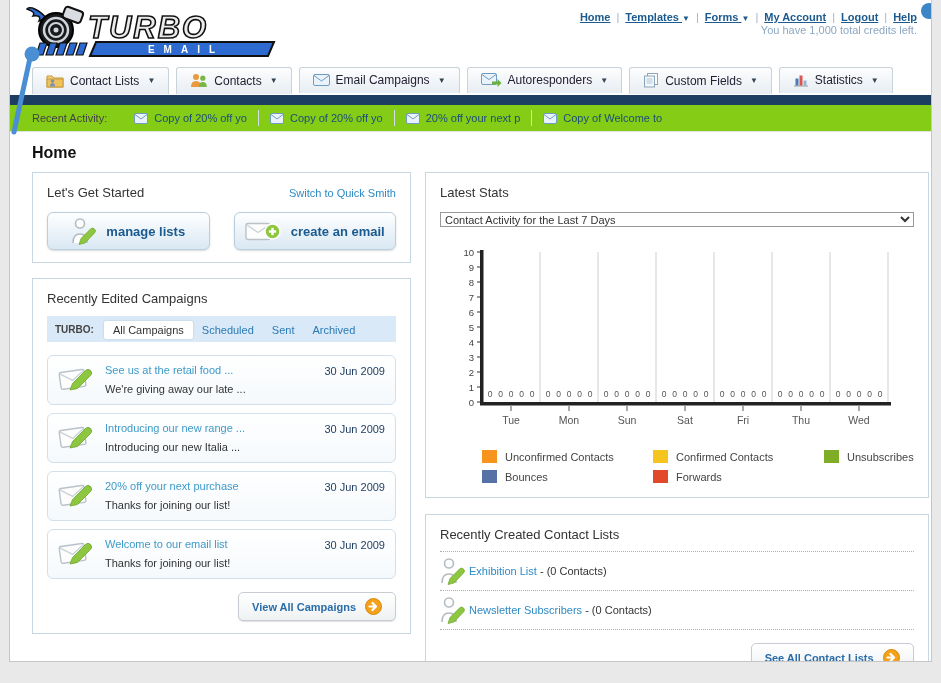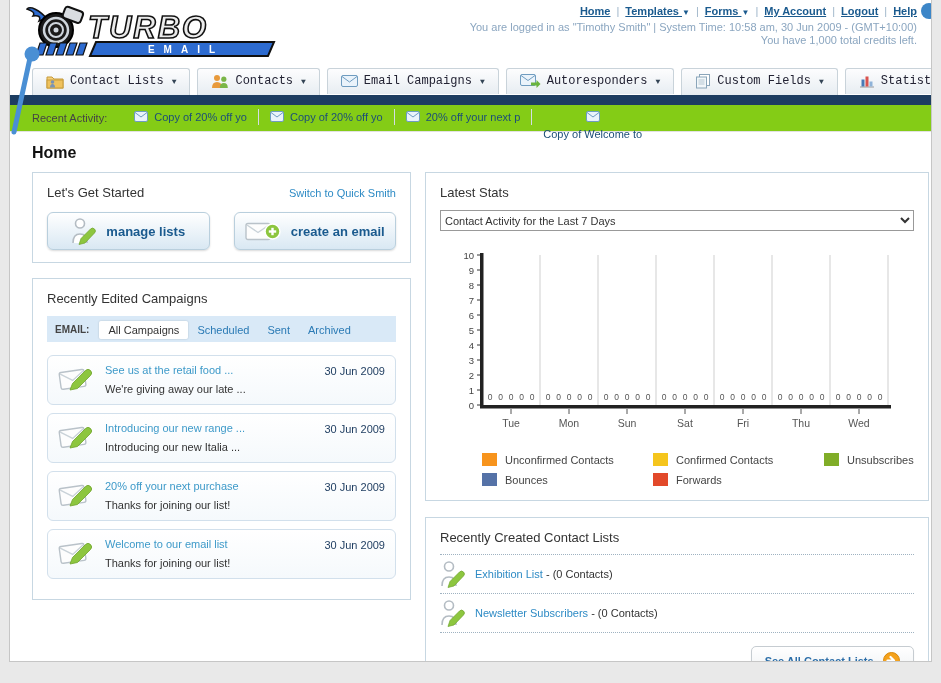--- a/index.html
+++ b/index.html
@@ -10,41 +10,41 @@
   }
   .page {
     position:relative; margin:0 9px; width:923px; height:662px;
     background:#fff; border:1px solid #c6c6c6; border-top:none; overflow:hidden;
   }
   
   .header { position:relative; height:58px; }
   .logo { position:absolute; left:16px; top:3px; cursor:pointer; }
   .callout { position:absolute; left:0; top:40px; pointer-events:none; z-index:6; }
   .corner-dot { position:absolute; right:-6px; top:3px; width:16px; height:16px; border-radius:50%; background:#3c86c8; }
-  .header-right { position:absolute; right:14px; top:5px; text-align:right; }
+  .header-right { position:absolute; right:14px; top:11px; text-align:right; }
   .toplinks { font-size:11px; }
   .toplinks a { color:#1a5a8e; font-weight:bold; text-decoration:underline; cursor:pointer; }
   .toplinks .dd { font-size:8px; text-decoration:none; display:inline-block; }
   .toplinks .sep { color:#9db4c8; margin:0 6px; font-weight:normal; }
   .login-line { color:#8ba6c0; font-size:11px; margin-top:4px; }
   .credits-line { color:#8ba6c0; font-size:11px; margin-top:1px; }
   
-  .tabbar { display:flex; gap:7px; align-items:center; padding-left:22px; margin-top:9px; height:28px;font-family:Liberation Mono, monospace; }
+  .tabbar { display:flex; gap:7px; align-items:flex-start; padding-left:22px; margin-top:9px; height:28px; }
   .tab {
     display:flex; align-items:center; gap:6px; padding:5px 13px 6px;
     border:1px solid #c9d3da; border-bottom:none; border-radius:3px 3px 0 0;
     background:linear-gradient(#fdfdfe,#e7edf2); font-size:12px; color:#223; cursor:pointer; white-space:nowrap;
   }
   .tab .caret { font-size:8px; color:#345; margin-left:2px; }
   .navybar { height:10px; background:#1d3d61; }
   
   .activity-bar { display:flex; align-items:center; height:27px; padding-left:22px; border-bottom:1px solid #e2e2e2; font-size:11px; color:#333; background:#84cc16; }
   .act-label { margin-right:16px; color:#444; }
   .act-item { display:inline-flex; align-items:center; gap:6px; padding:0 11px; cursor:pointer; border-right:1px solid #d4dde4; height:16px; }
-  .act-item:last-child { border-right:none;flex-direction:column; }
+  .act-item:last-child { border-right:none; }
   .act-text { color:#1c4e77; }
   
   .content { padding:6px 22px 0; }
   h1 { font-size:16px; margin:6px 0 10px; color:#111; font-weight:bold; }
   .columns { display:flex; gap:14px; align-items:flex-start; }
   .left-col { width:379px; flex:none; display:flex; flex-direction:column; gap:15px; }
   .right-col { flex:1; display:flex; flex-direction:column; gap:16px; }
   .panel { border:1px solid #c7d7e2; background:#fff; padding:12px 14px; }
   .panel-head { display:flex; justify-content:space-between; align-items:center; margin-bottom:12px; }
   .panel-title { font-size:13px; color:#333; }
@@ -71,28 +71,28 @@
   .camp-title { display:block; color:#3e9ac9; font-size:11px; text-decoration:none; margin-bottom:3px; cursor:pointer; }
   .camp-sub { font-size:11px; color:#333; }
   .camp-date { font-size:11px; color:#1b3a5e; margin-top:2px; white-space:nowrap; }
   .panel-actions { text-align:right; margin-top:13px; }
   .action-btn {
     display:inline-flex; align-items:center; gap:9px; border:1px solid #c6ccd1; border-radius:5px;
     background:linear-gradient(#ffffff,#eef1f3); padding:5px 13px; font-size:11px; font-weight:bold;
     color:#2a6da8; cursor:pointer; box-shadow:0 1px 1px rgba(0,0,0,.12); font-family:inherit;
   }
   
-  .stats-select { width:100%; height:21px; font-size:11px; color:#333; border:1px solid #999; background:#fff; font-family:inherit; }
+  .stats-select { width:100%; height:15px; font-size:11px; color:#333; border:1px solid #999; background:#fff; font-family:inherit; }
   .chart-wrap { margin:16px 0 0 12px; }
   .legend { display:grid; grid-template-columns:155px 155px auto; gap:7px 16px; margin:4px 0 2px 42px; font-size:11px; color:#444; }
   .leg-item { display:flex; align-items:center; gap:8px; }
   .leg-swatch { width:15px; height:13px; flex:none; }
   
   .cl-rows { border-bottom:1px dotted #9fb2c1; }
-  .cl-row { display:flex; align-items:center; gap:10px; padding:5px 0; border-top:1px dotted #9fb2c1; font-size:11px; cursor:pointer; }
+  .cl-row { display:flex; align-items:center; gap:4px; padding:5px 0; border-top:1px dotted #9fb2c1; font-size:11px; cursor:pointer; }
   .cl-link { color:#2e8bc5; text-decoration:none; cursor:pointer; }
   .cl-suffix { color:#333; }
 </style>
 </head>
 <body>
 
 <div class="page">
 
   <div class="header">
     <div class="logo">
@@ -114,21 +114,20 @@
         <path d="M70,39 L248,39 L242,53 L64,53 Z" fill="#2d6bd0" stroke="#111" stroke-width="2"></path>
         <text x="160" y="50" font-size="10" font-weight="bold" letter-spacing="9" fill="#fff" text-anchor="middle">EMAIL</text>
       </svg>
     </div>
     <svg class="callout" width="40" height="98">
       <line x1="20" y1="18" x2="4" y2="92" stroke="#4a8fd4" stroke-width="5" stroke-linecap="round"></line>
       <circle cx="22" cy="14" r="7.5" fill="#4a8fd4"></circle>
     </svg>
     <div class="header-right">
       <div class="toplinks" id="top-nav"><a>Home</a><span class="sep">|</span><a>Templates <span class="dd">▼</span></a><span class="sep">|</span><a>Forms <span class="dd">▼</span></a><span class="sep">|</span><a>My Account</a><span class="sep">|</span><a>Logout</a><span class="sep">|</span><a>Help</a></div>
-      <div class="login-line">You are logged in as "Timothy Smith" | System Time: 10:58 am, 30 Jun 2009 - (GMT+10:00)</div>
       <div class="credits-line">You have 1,000 total credits left.</div>
     </div>
     <div class="corner-dot"></div>
   </div>
 
   <div class="tabbar" id="tabbar">
       <div class="tab">
         <span class="ic">
           <svg width="18" height="15" viewBox="0 0 18 15">
             <path d="M1,3 h5 l2,2 h9 v9 h-16 z" fill="#f3cf7a" stroke="#c79b3b"></path>
@@ -268,21 +267,21 @@
                   </svg>
                 </span>
                 <span>create an email</span>
               </button>
             </div>
         </div>
 
         <div class="panel">
           <div class="panel-title">Recently Edited Campaigns</div>
           <div class="show-bar">
-            <span class="show-label">EMAIL:</span>
+            <span class="show-label">TURBO:</span>
             <span id="show-tabs"><span class="show-tab active">All Campaigns</span><span class="show-tab">Scheduled</span><span class="show-tab">Sent</span><span class="show-tab">Archived</span></span>
           </div>
           <div id="campaign-list">
               <div class="camp-card">
                 <span class="ic">
                   <svg width="37" height="31" viewBox="0 0 37 31">
                     <g transform="rotate(-8 14 16)">
                       <rect x="2" y="8" width="25" height="17" rx="2" fill="#fdfdfd" stroke="#b9c2c9" stroke-width="1.4"></rect>
                       <path d="M3,9.5 L14.5,17.5 L26,9.5" fill="none" stroke="#c9d2d8" stroke-width="1.4"></path>
                     </g>
@@ -337,20 +336,31 @@
                     <path d="M12,27 L14.5,20.5 L27.5,7.5 q2.5,-2.5 5,0 q2.5,2.5 0,5 L19.5,25.5 Z" fill="#8dc63f" stroke="#6fa32b" stroke-width="0.8"></path>
                   </svg>
                 </span>
     <span class="camp-text">
       <a class="camp-title">Welcome to our email list</a>
       <span class="camp-sub">Thanks for joining our list!</span>
     </span>
     <span class="camp-date">30 Jun 2009</span>
   </div>
             </div>
+          <div class="panel-actions">
+            <button class="action-btn">
+              <span>View All Campaigns</span>
+              <span class="ic" id="arrow1">
+                  <svg width="17" height="17" viewBox="0 0 17 17">
+                    <circle cx="8.5" cy="8.5" r="8" fill="#f5a21b" stroke="#d8880a"></circle>
+                    <path d="M4.5,8.5 h5.5 M7.5,5 l3.5,3.5 L7.5,12" stroke="#fff" stroke-width="2.2" fill="none" stroke-linecap="round" stroke-linejoin="round"></path>
+                  </svg>
+                </span>
+            </button>
+          </div>
         </div>
       </div>
 
       <div class="right-col">
         <div class="panel">
           <div class="panel-title" style="margin-bottom:10px">Latest Stats</div>
           <select class="stats-select" id="stats-select"><option>Contact Activity for the Last 7 Days</option></select>
           <div class="chart-wrap" id="chart"><svg width="452" height="198" font-family="Liberation Sans, sans-serif">
                 <line x1="88" y1="8" x2="88" y2="158" stroke="#cfcfcf"></line>
                 <line x1="146" y1="8" x2="146" y2="158" stroke="#cfcfcf"></line>

